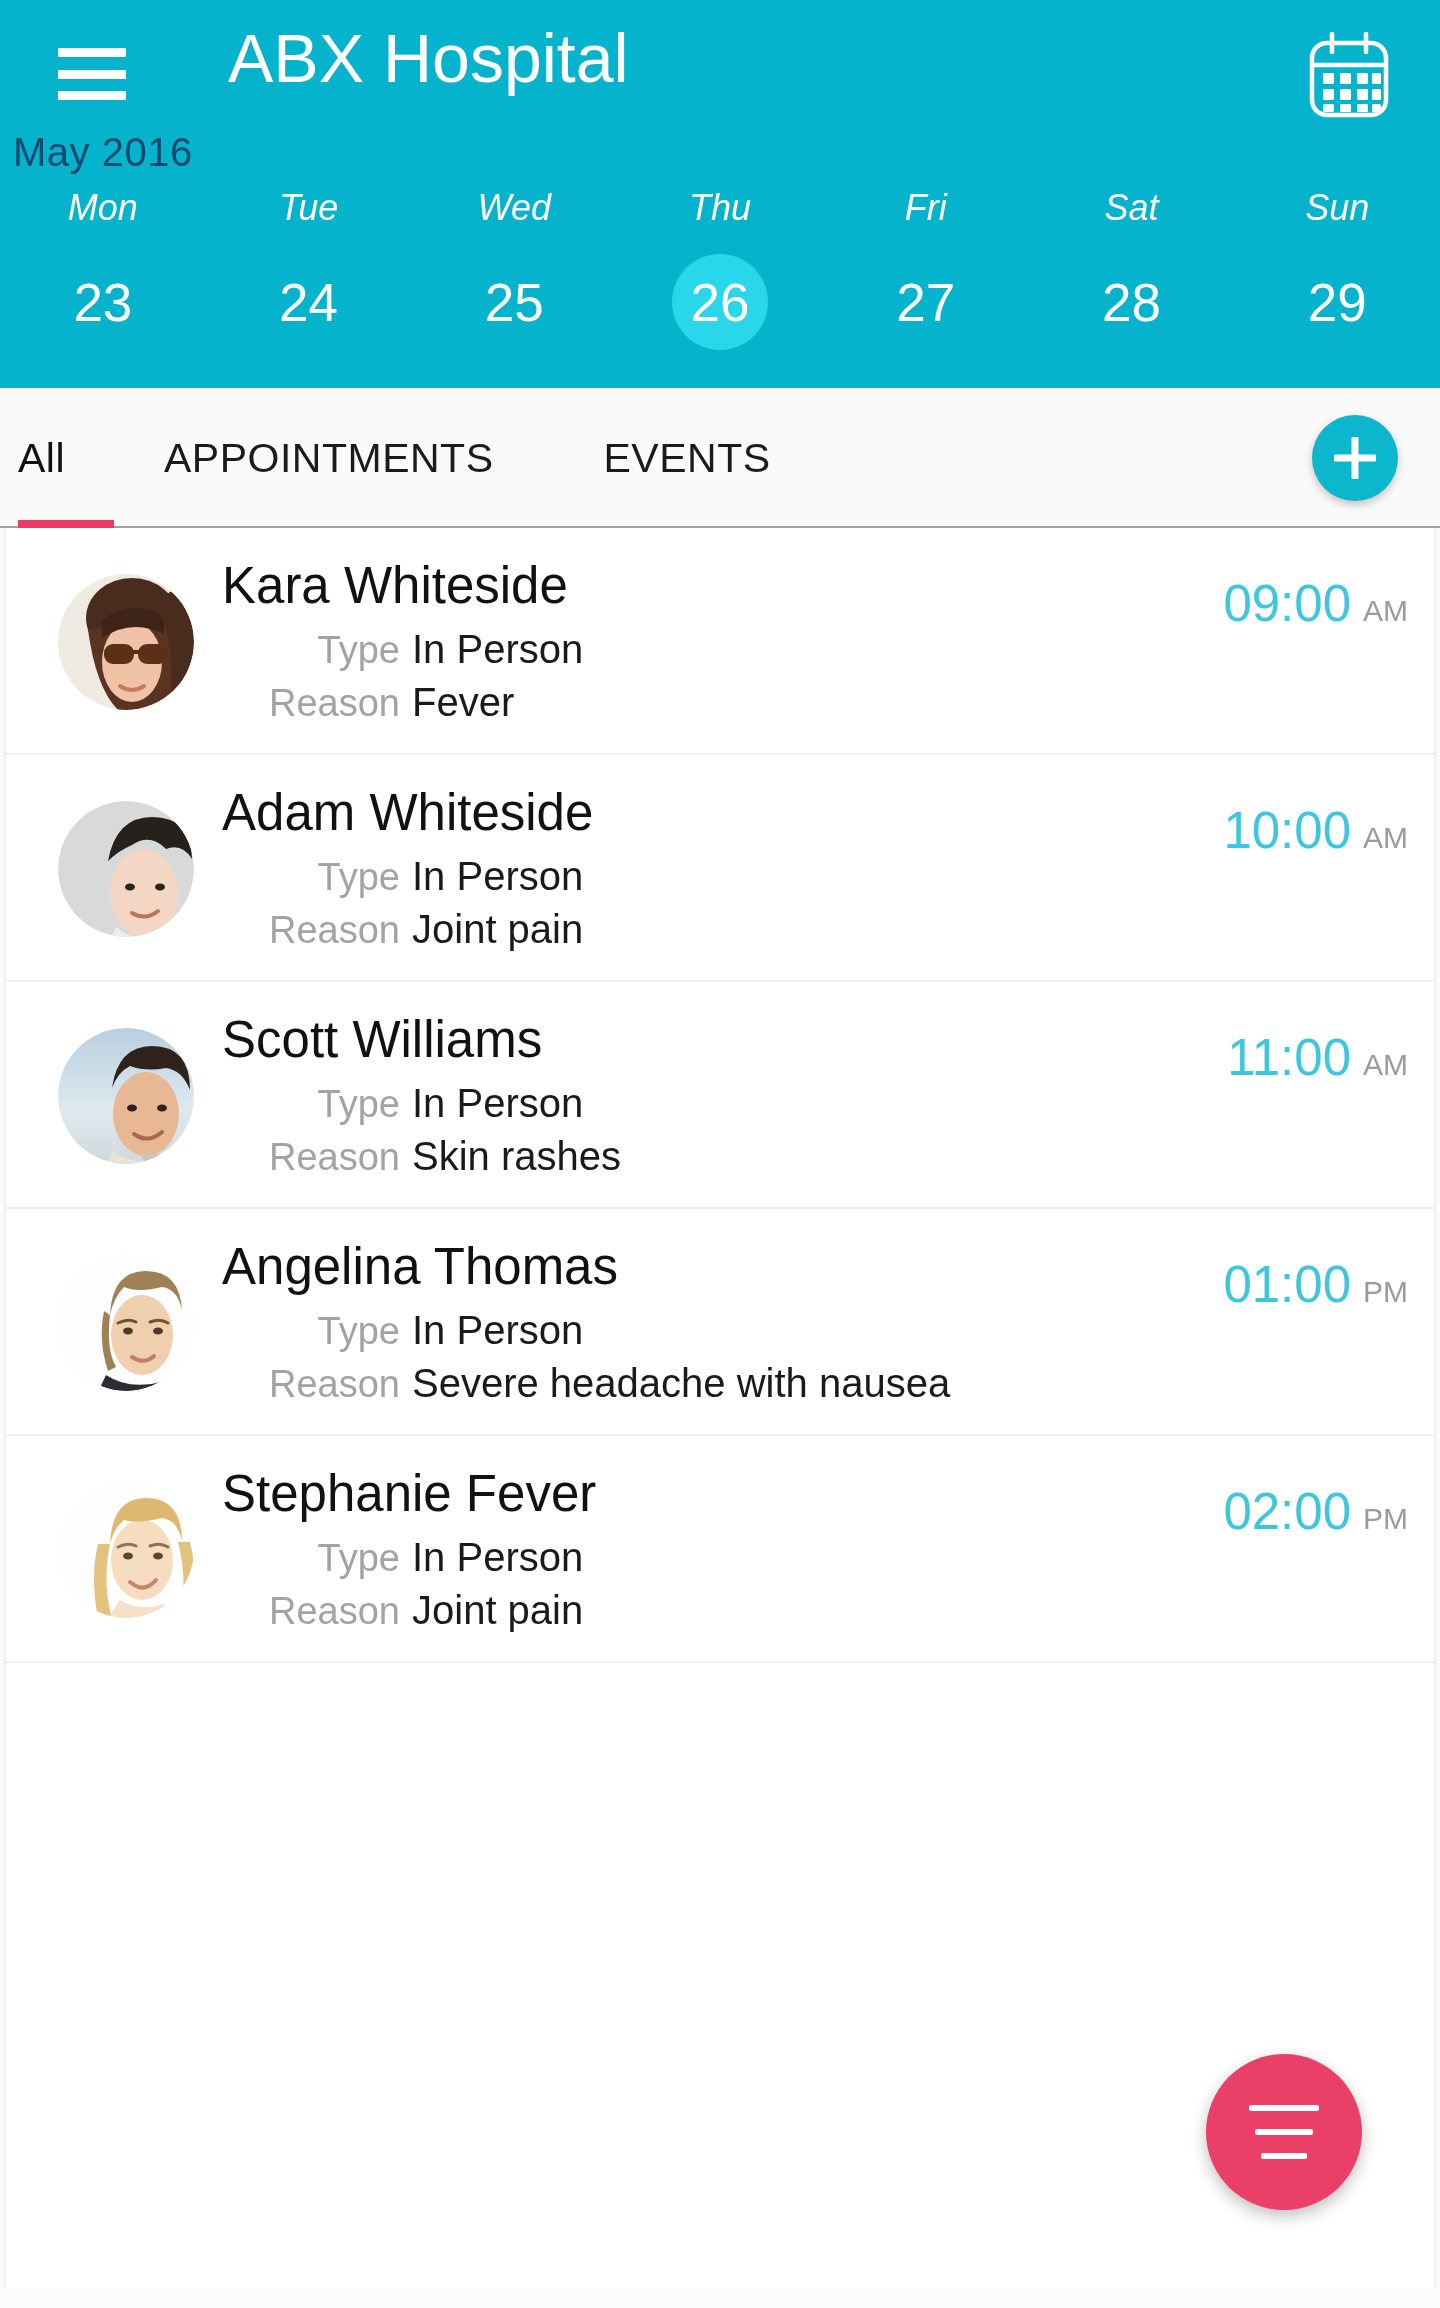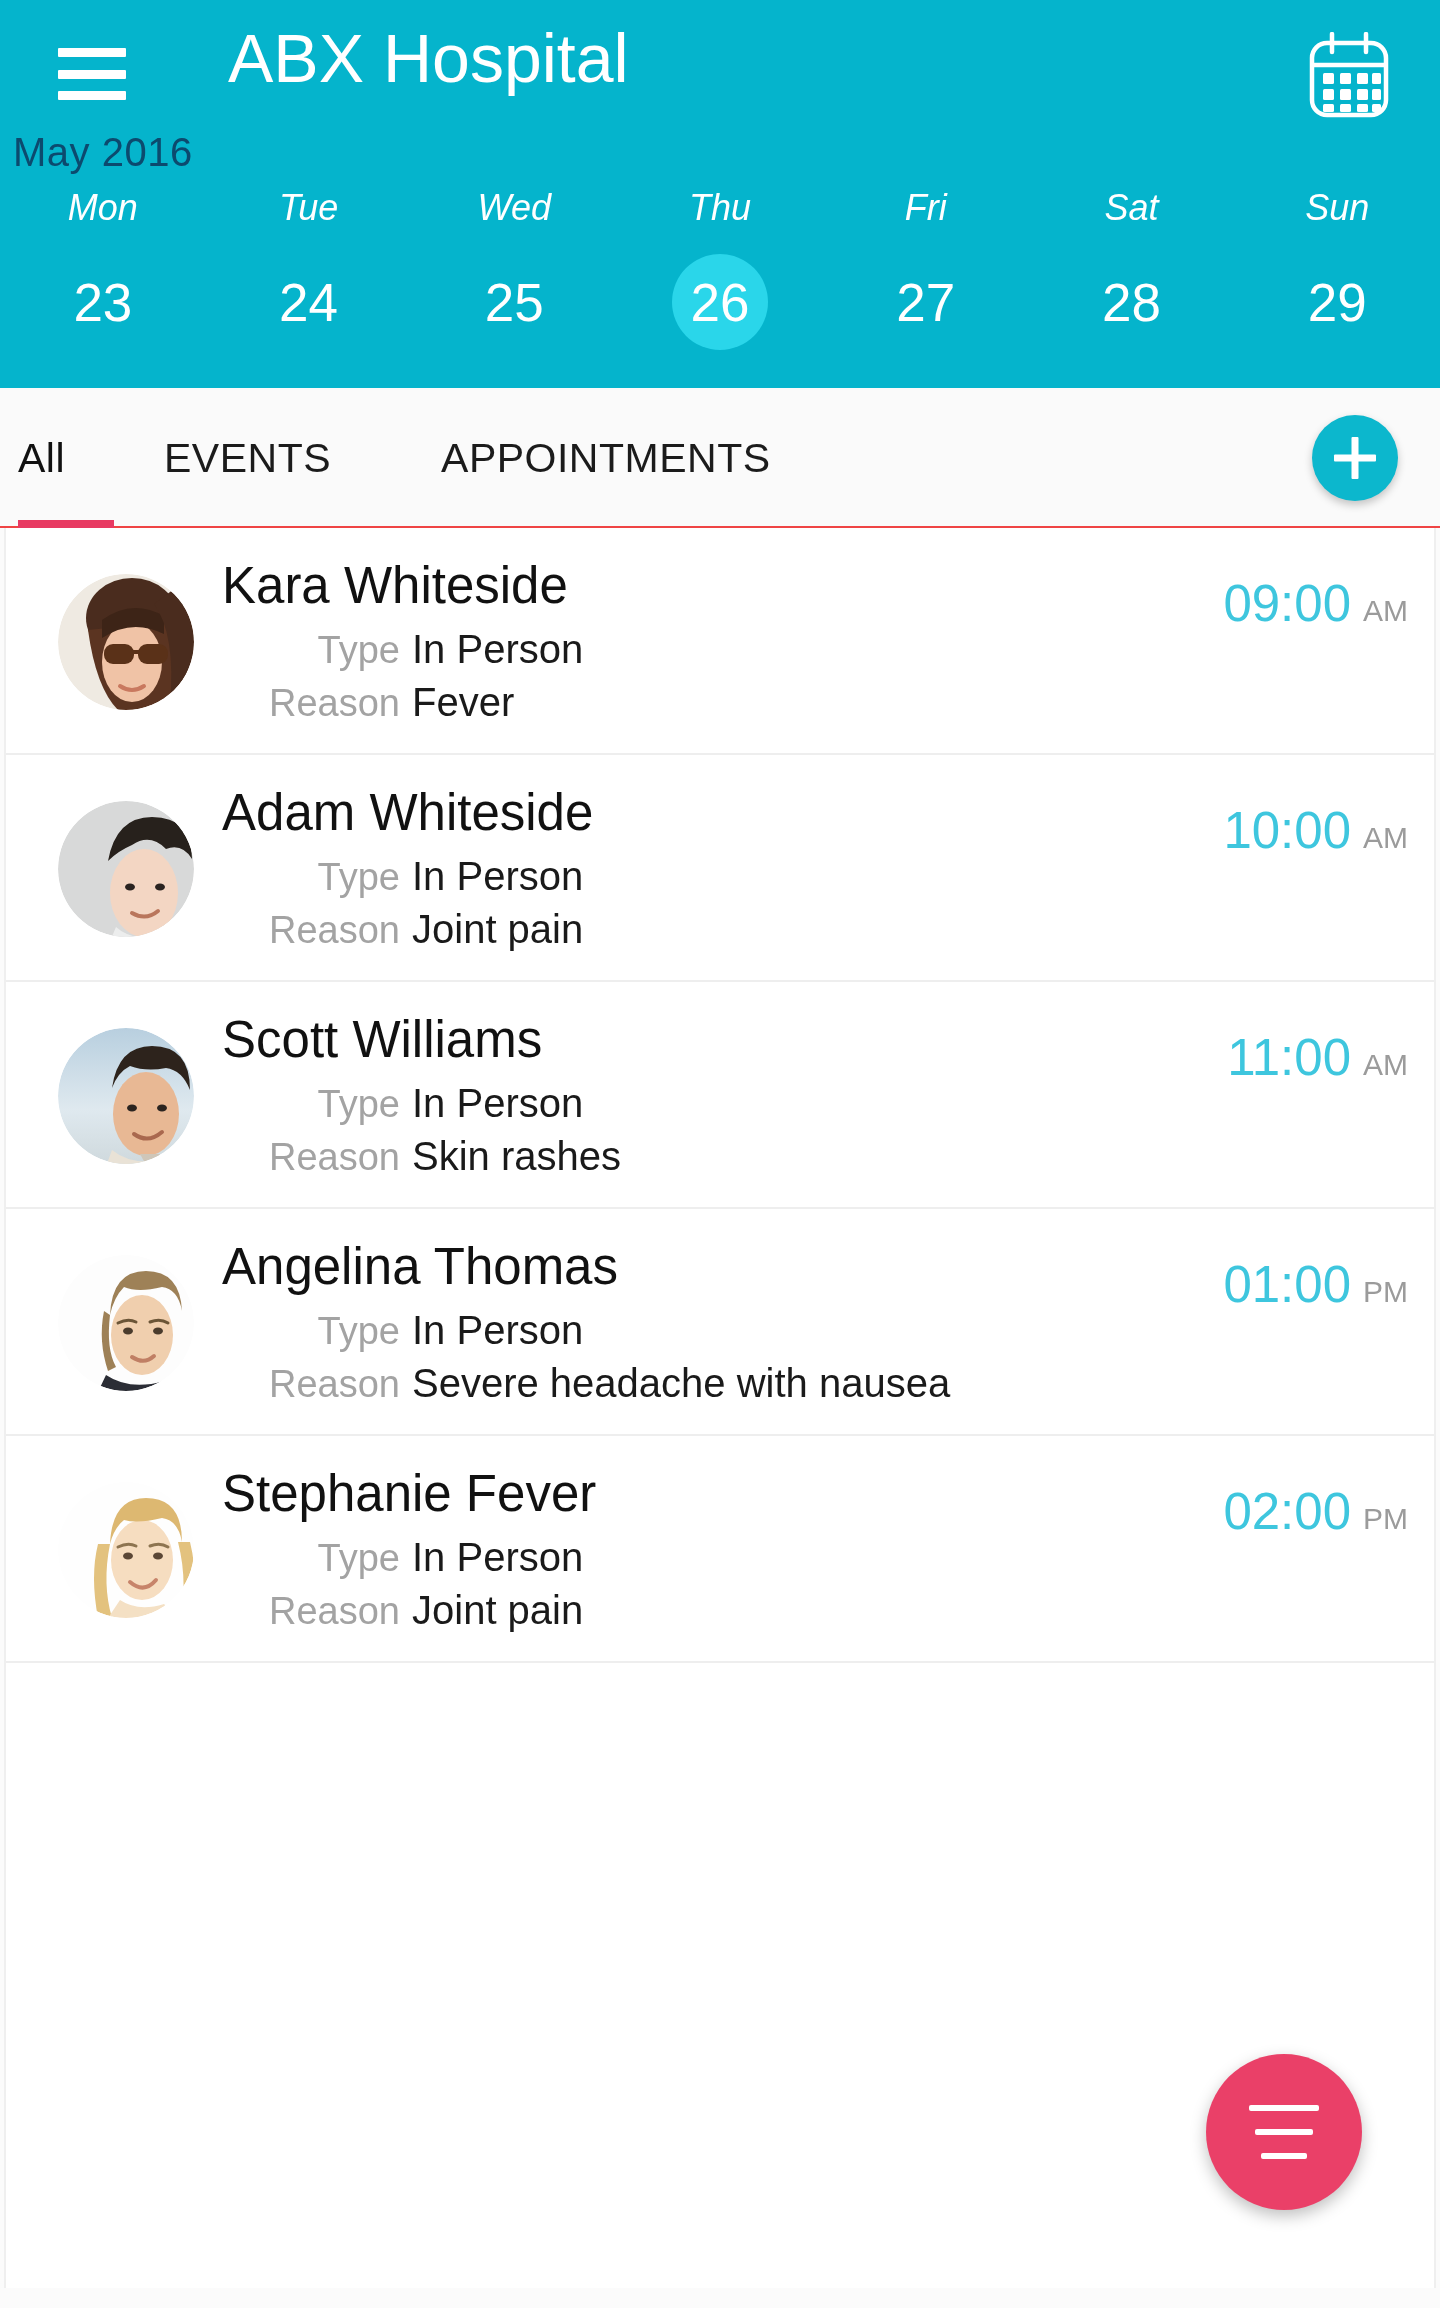--- a/index.html
+++ b/index.html
@@ -129,21 +129,21 @@
     border-radius: 50%;
     background: #2ad6ea;
     z-index: 1;
   }
 
   
   .tabbar {
     position: relative;
     height: 140px;
     background: #fafafa;
-    border-bottom: 2px solid #ef4444;
+    border-bottom: 2px solid #a3a3a3;
   }
   .tabs {
     position: absolute;
     left: 0;
     top: 0;
     height: 140px;
     display: flex;
     align-items: center;
   }
   .tab {
@@ -413,25 +413,25 @@
     </div>
   </div>
 
   <div class="tabbar">
     <div class="tabs">
       <div class="tab active">
         <span class="tab-label">All</span>
         <span class="tab-underline"></span>
       </div>
       <div class="tab">
+        <span class="tab-label">APPOINTMENTS</span>
+
+      </div>
+      <div class="tab">
         <span class="tab-label">EVENTS</span>
-
-      </div>
-      <div class="tab">
-        <span class="tab-label">APPOINTMENTS</span>
 
       </div>
     </div>
 
     <div class="fab-add">
       
     </div>
   </div>
 
   <div class="list">

